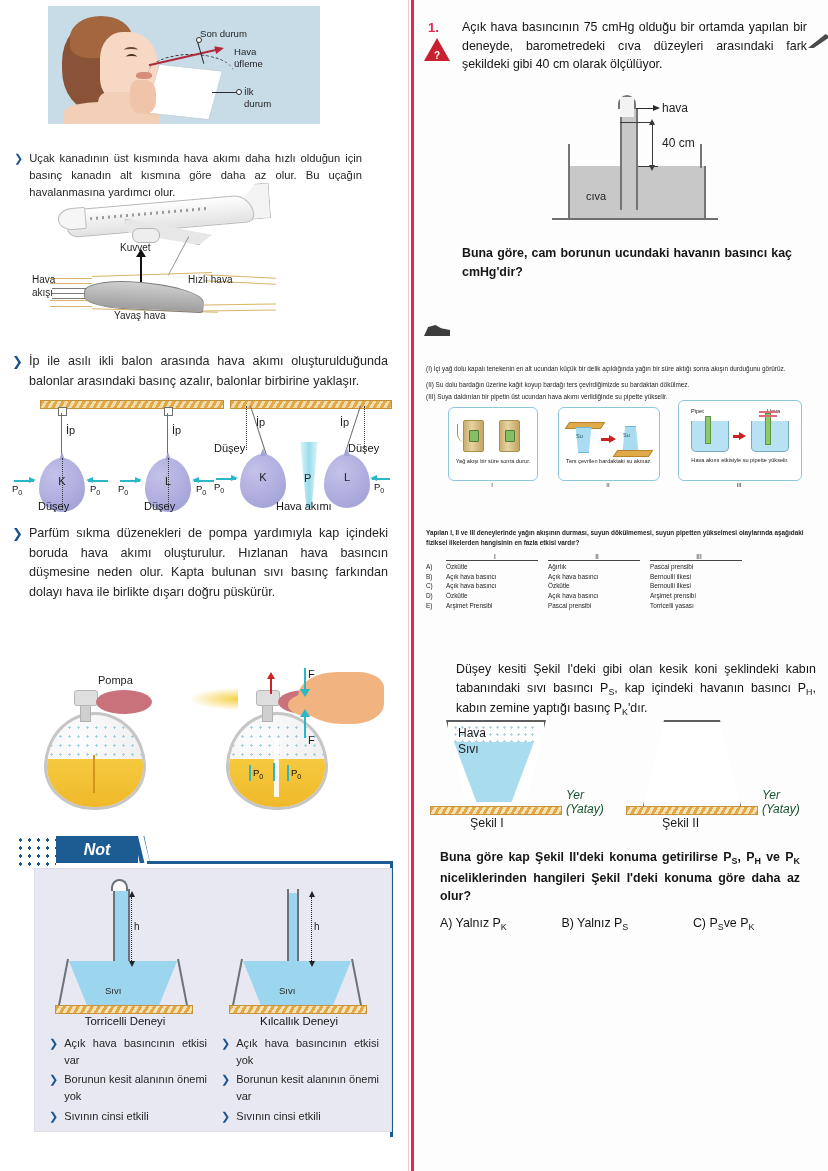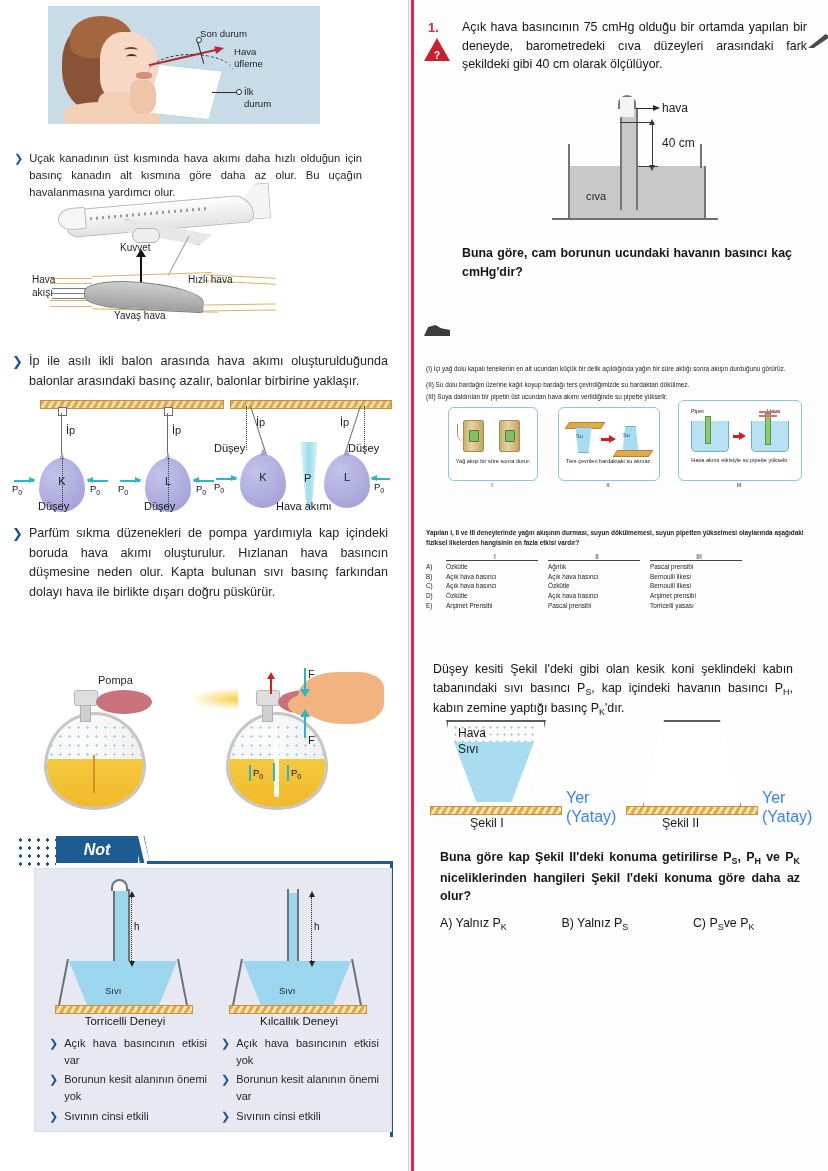--- a/index.html
+++ b/index.html
@@ -310,21 +310,21 @@
   .ans-tbl .rule div{height:1px;background:#444;margin-right:10px;}
   .ans-tbl td.lbl-col{width:16px;}
   .kk-outer{position:absolute;width:96px;height:86px;border:2px solid #5d5d5d;
     clip-path:polygon(0 0,100% 0,78% 100%,22% 100%);background:#fff;}
   .kk-inner-liq{position:absolute;background:#aadcf0;}
   .kk-air{position:absolute;background:
     radial-gradient(circle,rgba(110,175,205,.55) 1px,transparent 1.2px) 0 0/7px 7px;}
   .trapup{position:absolute;width:96px;height:86px;border:2px solid #5d5d5d;
     clip-path:polygon(22% 0,78% 0,100% 100%,0 100%);background:#fff;}
   .hv-lbl{position:absolute;font-size:12px;color:#1a1a1a;}
-  .yer{position:absolute;font-size:16px;line-height:1.2;color:#3b82f6;}
+  .yer{position:absolute;font-size:12px;line-height:1.2;color:#14532d;font-style:italic;}
   .sekil{position:absolute;font-size:12.4px;color:#1a1a1a;}
   sub{font-size:.72em;}
 </style>
 </head>
 <body>
 
 <div class="page">
 
   <div class="divider"></div>
 
@@ -700,21 +700,21 @@
         <tr>
           <td>E)</td>
           <td>Arşimet Prensibi</td>
           <td>Pascal prensibi</td>
           <td>Torricelli yasası</td>
         </tr>
       </tbody>
         </table>
     </div>
 
-    <div class="q-text" style="left:17px;top:660px;width:360px;">
+    <div class="q-text" style="left:40px;top:660px;width:360px;">
       <span>Düşey kesiti Şekil I'deki gibi olan kesik koni şeklindeki kabın tabanındaki sıvı basıncı P</span><sub>S</sub><span>, kap içindeki havanın basıncı P</span><sub>H</sub><span>, kabın zemine yaptığı basınç P</span><sub>K</sub><span>'dır.</span>
     </div>
 
     <div style="position:absolute;left:10px;top:720px;width:396px;height:110px;">
 
       <div class="kk-outer" style="left:20px;top:0;"></div>
       <div class="kk-air" style="left:26px;top:4px;width:84px;height:20px;"></div>
       <div class="kk-inner-liq" style="left:28px;top:22px;width:80px;height:60px;
            clip-path:polygon(0 0,100% 0,72% 100%,28% 100%);"></div>
       <div class="hv-lbl" style="left:32px;top:6px;">Hava</div>

